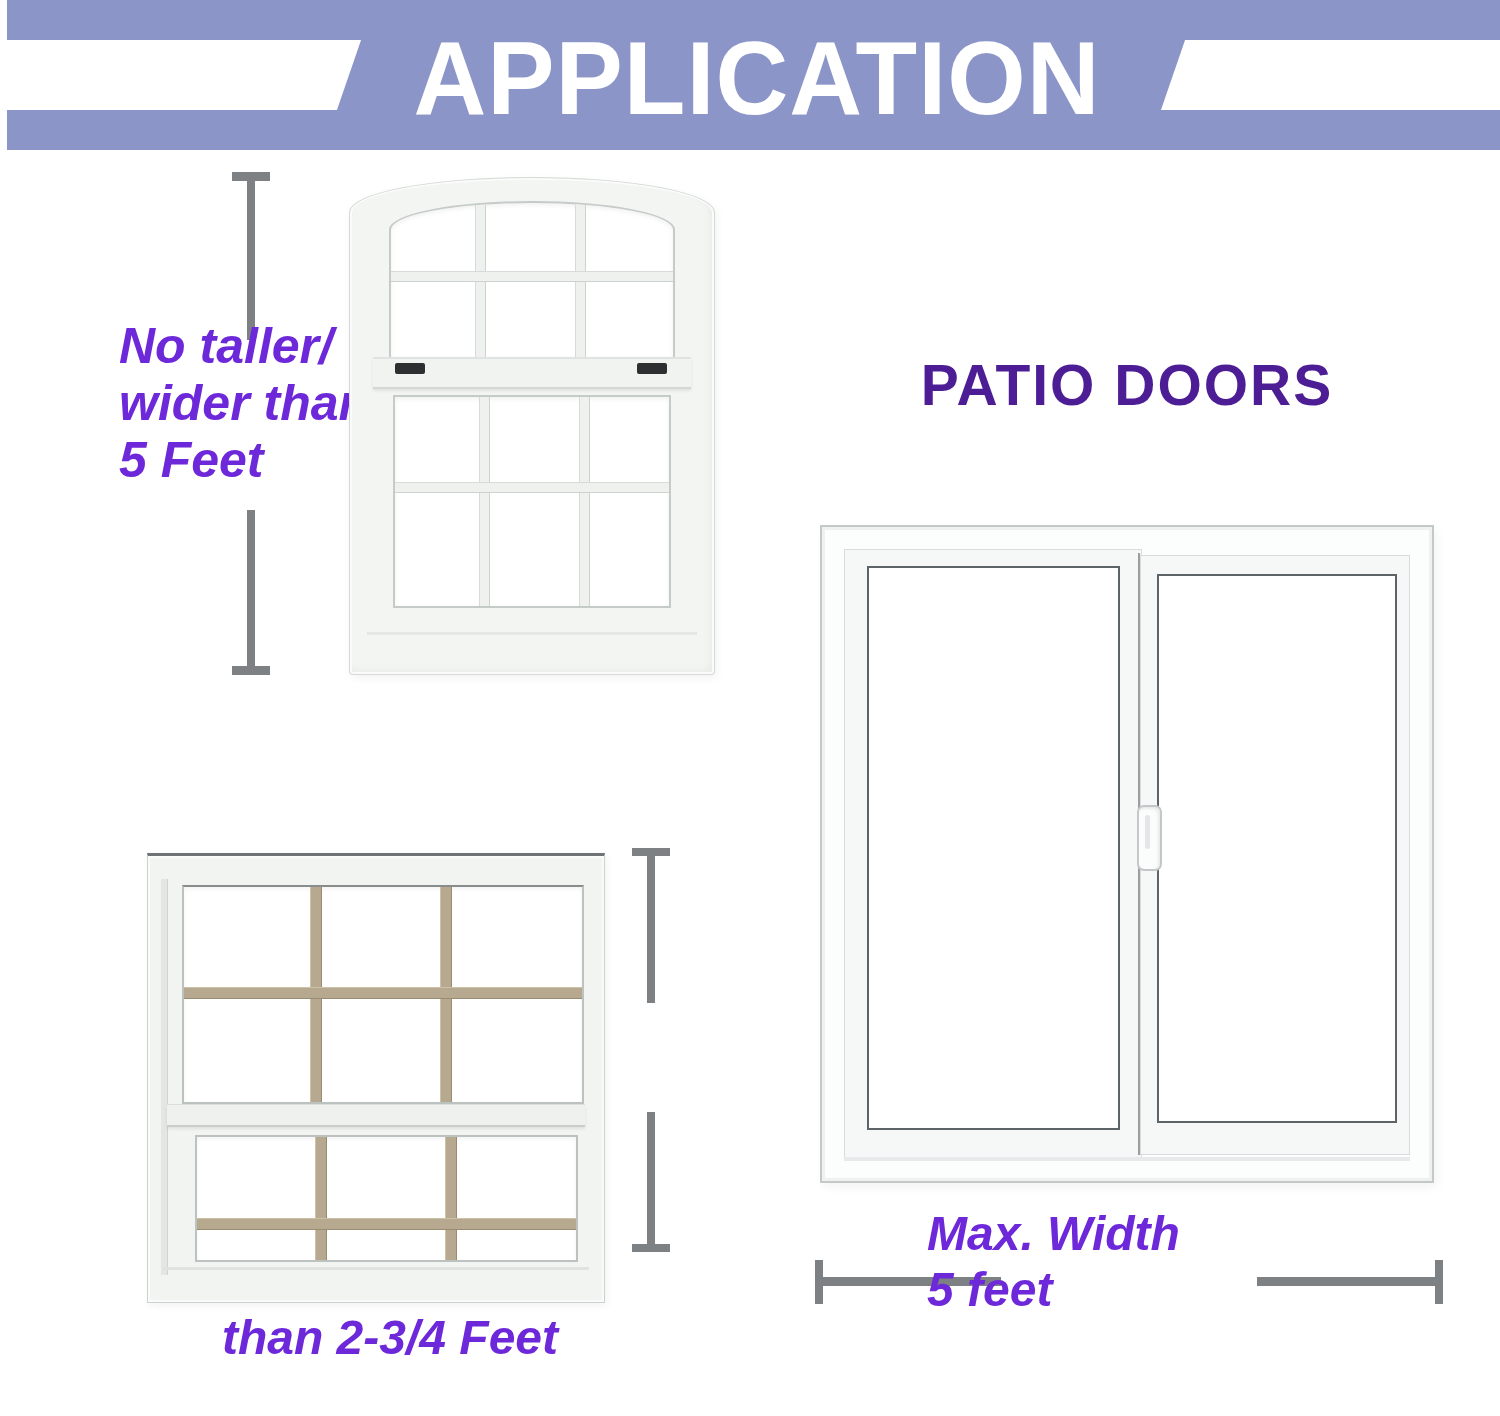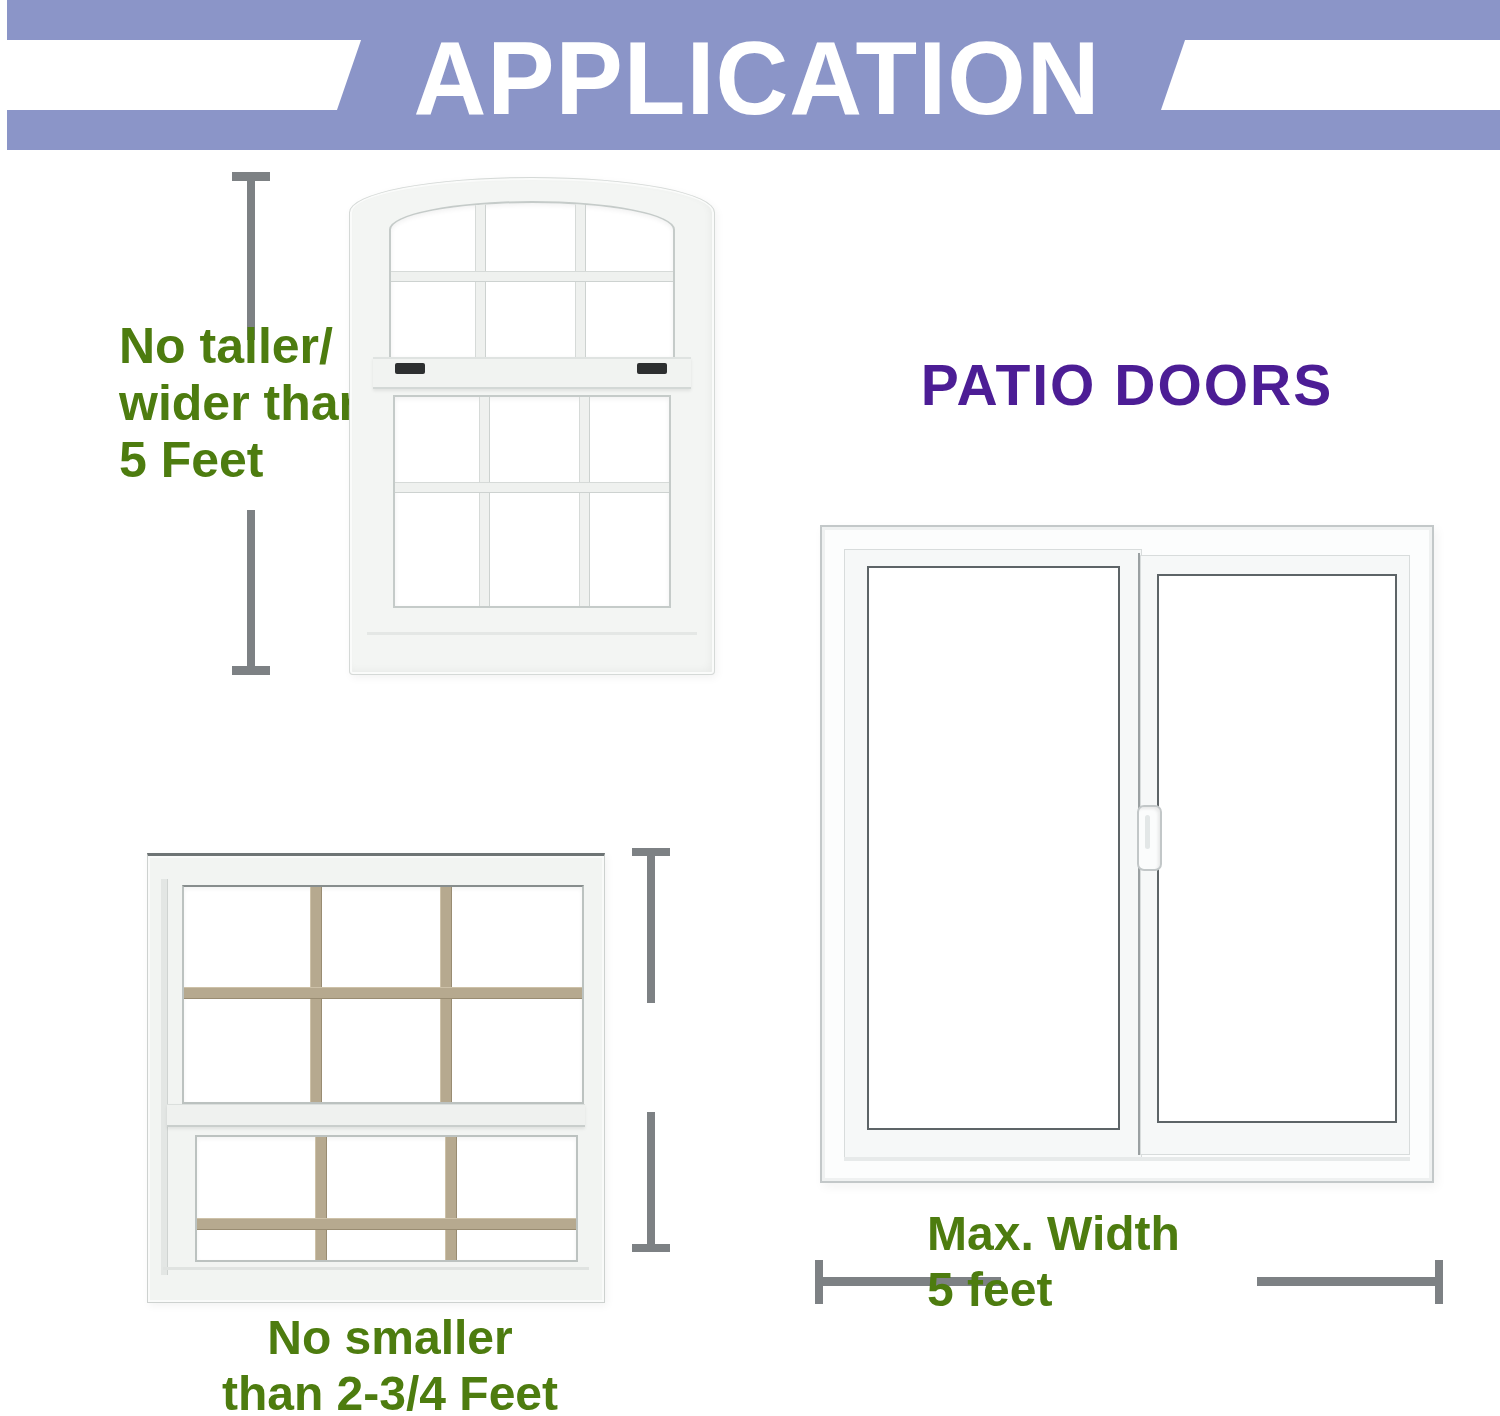--- a/index.html
+++ b/index.html
@@ -14,21 +14,21 @@
   .stripe.right{left:1166px;width:380px;}
   .banner-title{
     position:absolute;left:0;top:18px;width:1500px;text-align:center;
     font-size:104px;font-weight:bold;color:#ffffff;letter-spacing:1px;
     transform:scaleX(.97);line-height:120px;
   }
   
   .mline,.mcap{position:absolute;background:#7d8184;}
   
   .note{
-    position:absolute;color:#4d7c0f;font-weight:bold;line-height:57px;font-size:50px;
+    position:absolute;color:#6d28d9;font-weight:bold;line-height:57px;font-size:50px;font-style:italic;
   }
   .heading{
     position:absolute;color:#4c1d95;font-weight:bold;text-align:center;
   }
   
   .aw{position:absolute;left:342px;top:177px;width:366px;height:498px;}
   .aw-body{
     position:absolute;left:0;top:0;right:0;bottom:0;background:#f3f5f3;
     border:1px solid #d5d9d7;border-radius:186px 186px 4px 4px / 36px 36px 4px 4px;
     box-shadow:inset 0 0 0 2px #fafbfa, inset -3px -3px 8px rgba(0,0,0,.05), 2px 3px 8px rgba(0,0,0,.05);
@@ -172,17 +172,16 @@
   </div>
 
   <div>
     <div class="mcap" style="left:625px;top:848px;width:38px;height:8px;"></div>
     <div class="mline" style="left:640px;top:850px;width:8px;height:153px;"></div>
     <div class="mline" style="left:640px;top:1112px;width:8px;height:136px;"></div>
     <div class="mcap" style="left:625px;top:1244px;width:38px;height:8px;"></div>
   </div>
 
   <div class="note" style="left:183px;top:1310px;width:400px;text-align:center;font-size:48px;line-height:56px;">
-    <div>No smaller</div>
     <div>than 2-3/4 Feet</div>
   </div>
 
 </div>
 
 </body></html>

